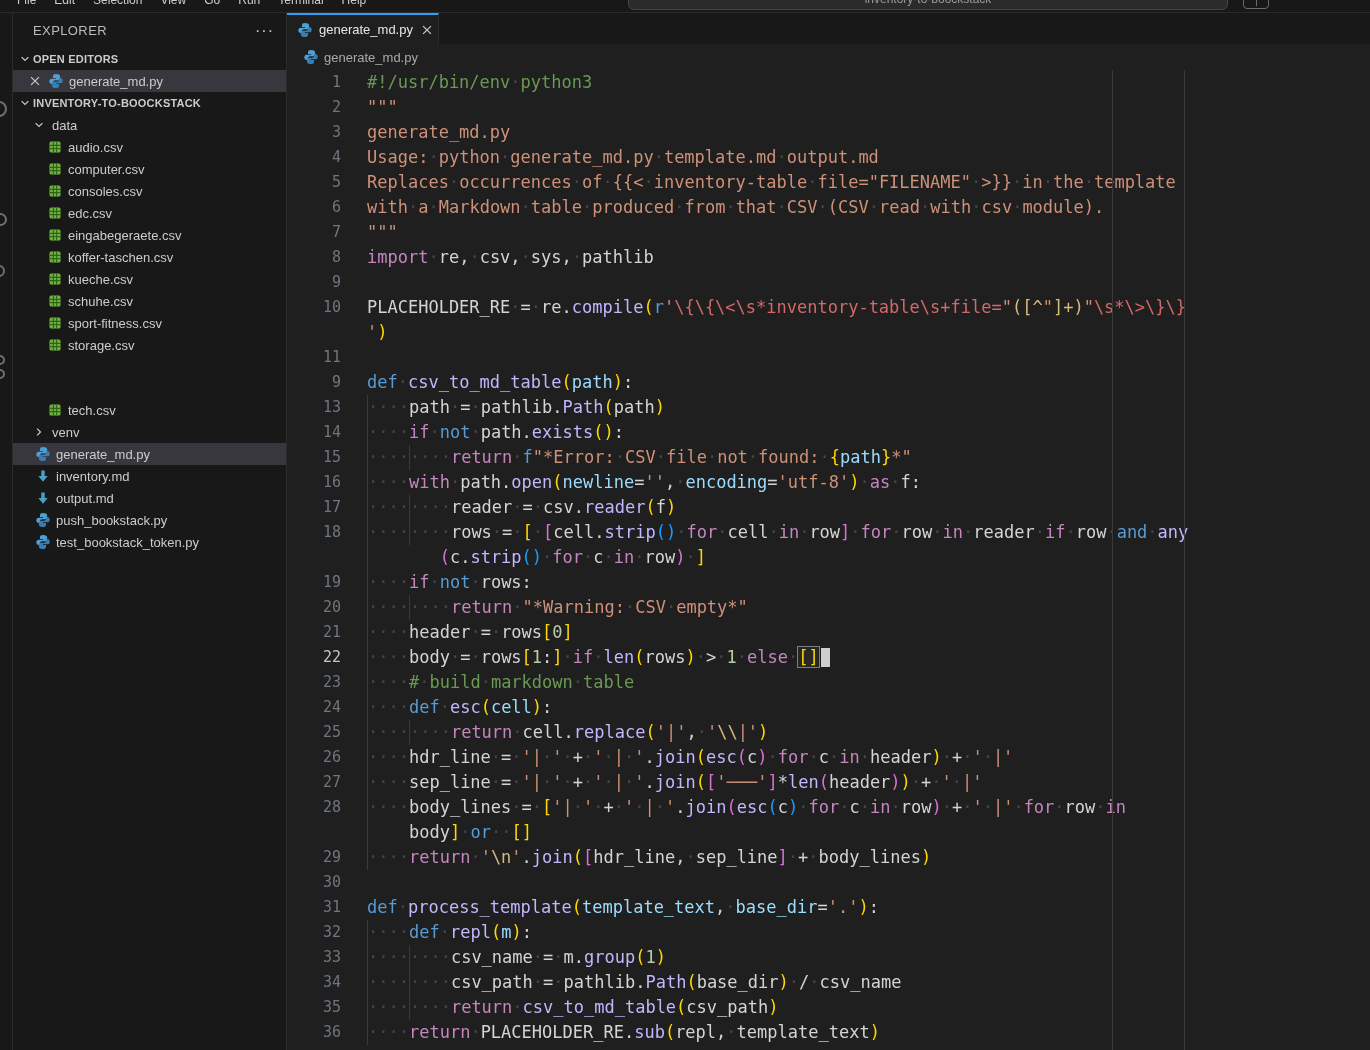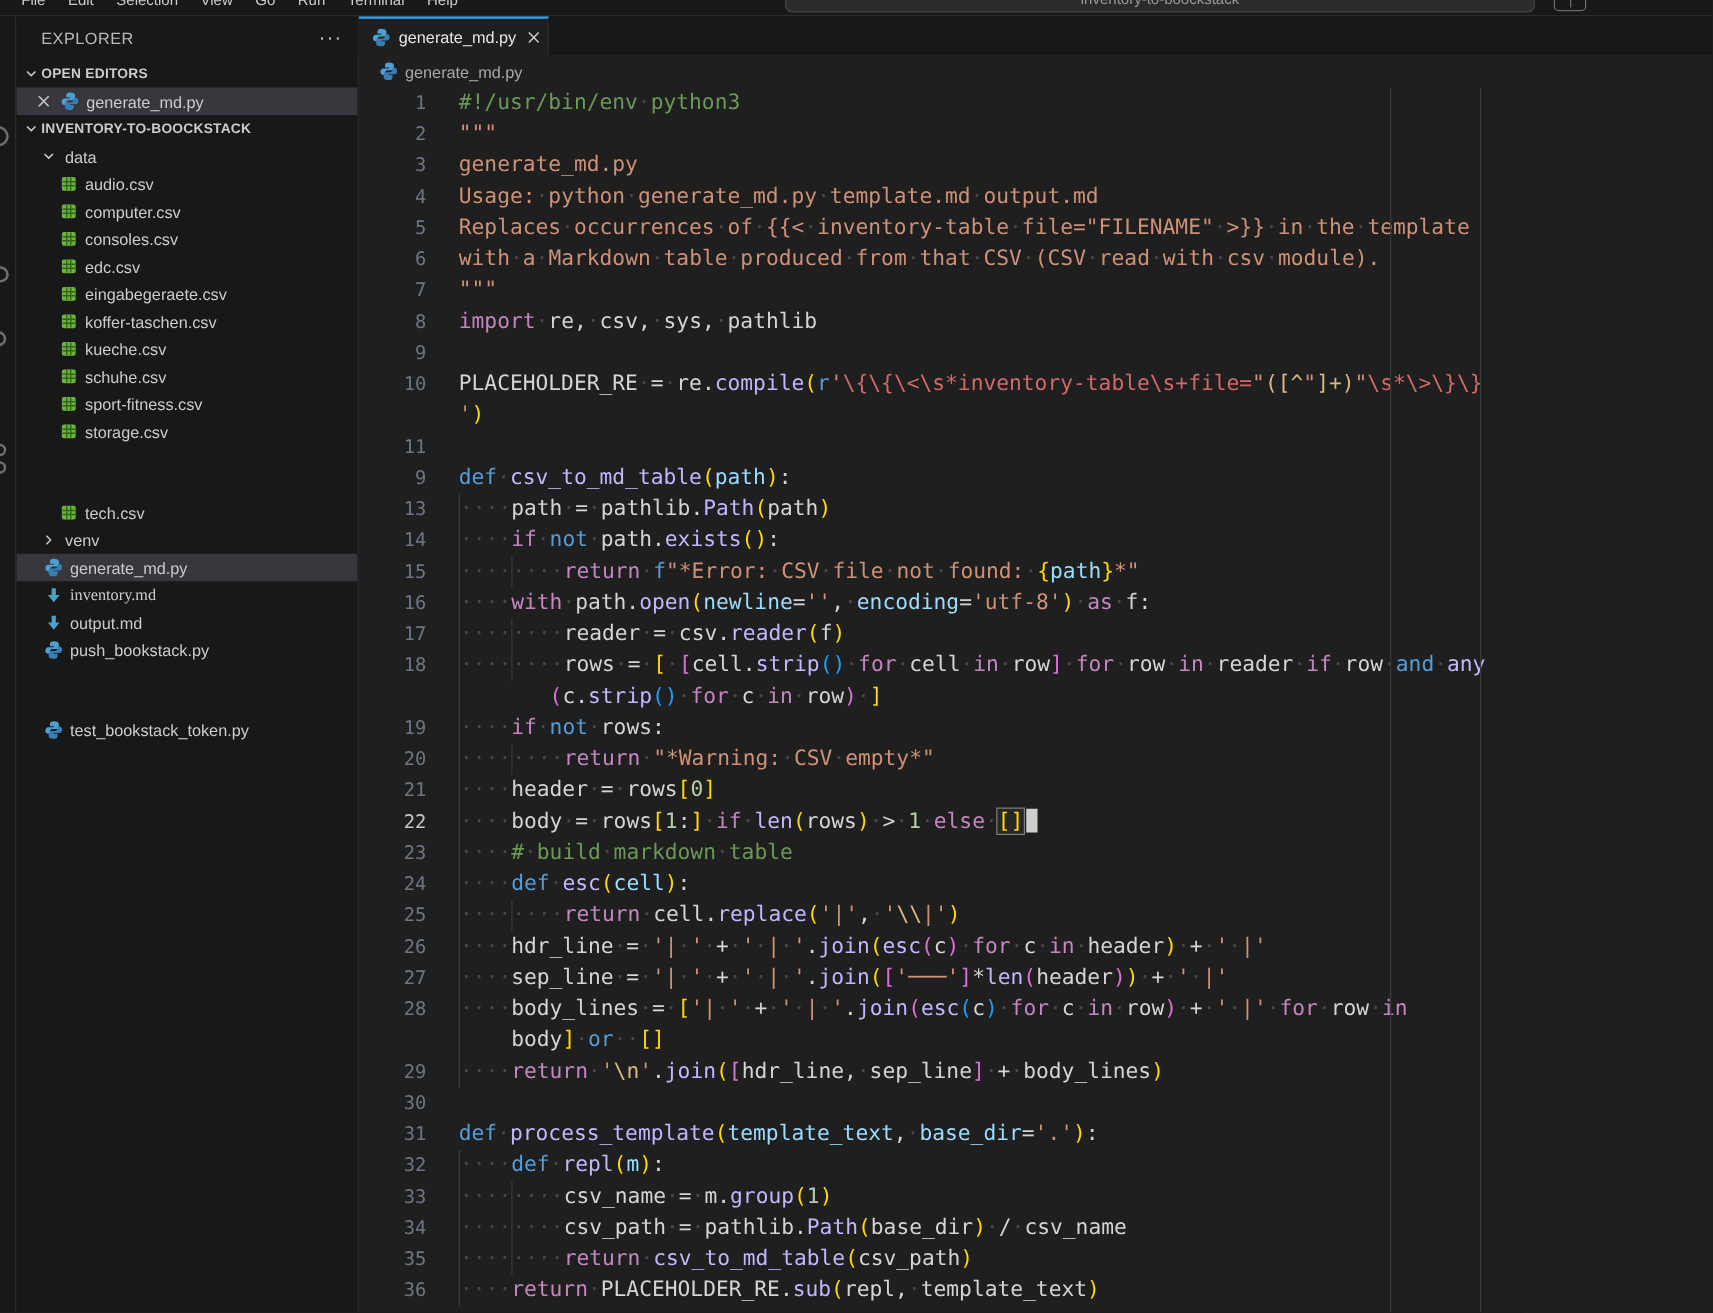--- a/index.html
+++ b/index.html
@@ -255,21 +255,21 @@
         </div>
         <div class="titem sel" style="padding-left: 22px;">
           <span class="ficon">
             <svg width="16" height="16" viewBox="0 0 16 16">
               <path d="M7.9 1C5.9 1 5 1.9 5 3.1V5h3.1v.7H3.6C2.2 5.7 1.3 6.7 1.3 8.3s.9 2.6 2.3 2.6H5V9.2C5 7.9 6 7.2 7.2 7.2h3c1.1 0 1.9-.8 1.9-1.9V3.1C12.1 1.9 10.4 1 7.9 1z" fill="#4e9fd4"></path>
               <path d="M8.1 15c2 0 2.9-.9 2.9-2.1V11H7.9v-.7h4.5c1.4 0 2.3-1 2.3-2.6S13.8 5.1 12.4 5.1H11v1.7c0 1.3-1 2-2.2 2h-3c-1.1 0-1.9.8-1.9 1.9v2.2C3.9 14.1 5.6 15 8.1 15z" fill="#3a7db0"></path>
             </svg>
           </span>
           <span class="flabel">generate_md.py</span>
         </div>
-        <div class="titem" style="padding-left: 22px; font-family: Liberation Serif, serif;">
+        <div class="titem" style="padding-left: 22px;">
           <span class="ficon">
             <svg width="16" height="16" viewBox="0 0 16 16">
               <path d="M6.3 2.5h3.4V8h3L8 13.8 3.3 8h3z" fill="#4aa0c7"></path>
             </svg>
           </span>
           <span class="flabel">inventory.md</span>
         </div>
         <div class="titem" style="padding-left: 22px;">
           <span class="ficon">
             <svg width="16" height="16" viewBox="0 0 16 16">
@@ -280,21 +280,21 @@
         </div>
         <div class="titem" style="padding-left: 22px;">
           <span class="ficon">
             <svg width="16" height="16" viewBox="0 0 16 16">
               <path d="M7.9 1C5.9 1 5 1.9 5 3.1V5h3.1v.7H3.6C2.2 5.7 1.3 6.7 1.3 8.3s.9 2.6 2.3 2.6H5V9.2C5 7.9 6 7.2 7.2 7.2h3c1.1 0 1.9-.8 1.9-1.9V3.1C12.1 1.9 10.4 1 7.9 1z" fill="#4e9fd4"></path>
               <path d="M8.1 15c2 0 2.9-.9 2.9-2.1V11H7.9v-.7h4.5c1.4 0 2.3-1 2.3-2.6S13.8 5.1 12.4 5.1H11v1.7c0 1.3-1 2-2.2 2h-3c-1.1 0-1.9.8-1.9 1.9v2.2C3.9 14.1 5.6 15 8.1 15z" fill="#3a7db0"></path>
             </svg>
           </span>
           <span class="flabel">push_bookstack.py</span>
         </div>
-        <div class="titem" style="padding-left: 22px; margin-top: 42px;">
+        <div class="titem" style="padding-left: 22px;">
           <span class="ficon">
             <svg width="16" height="16" viewBox="0 0 16 16">
               <path d="M7.9 1C5.9 1 5 1.9 5 3.1V5h3.1v.7H3.6C2.2 5.7 1.3 6.7 1.3 8.3s.9 2.6 2.3 2.6H5V9.2C5 7.9 6 7.2 7.2 7.2h3c1.1 0 1.9-.8 1.9-1.9V3.1C12.1 1.9 10.4 1 7.9 1z" fill="#4e9fd4"></path>
               <path d="M8.1 15c2 0 2.9-.9 2.9-2.1V11H7.9v-.7h4.5c1.4 0 2.3-1 2.3-2.6S13.8 5.1 12.4 5.1H11v1.7c0 1.3-1 2-2.2 2h-3c-1.1 0-1.9.8-1.9 1.9v2.2C3.9 14.1 5.6 15 8.1 15z" fill="#3a7db0"></path>
             </svg>
           </span>
           <span class="flabel">test_bookstack_token.py</span>
         </div>
       </div>
   </div>

